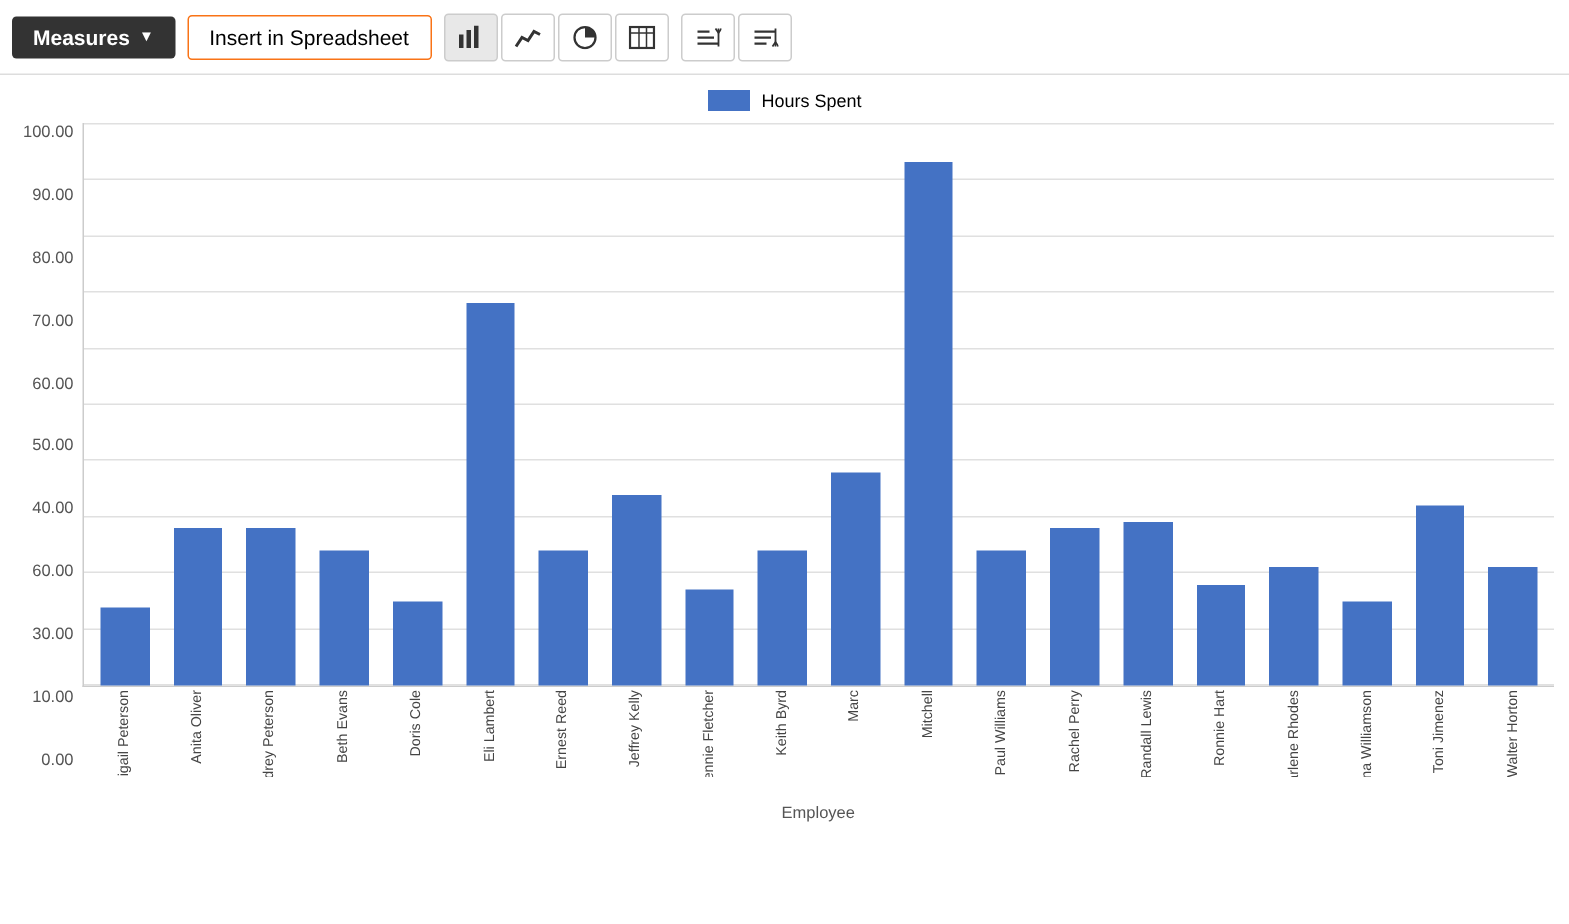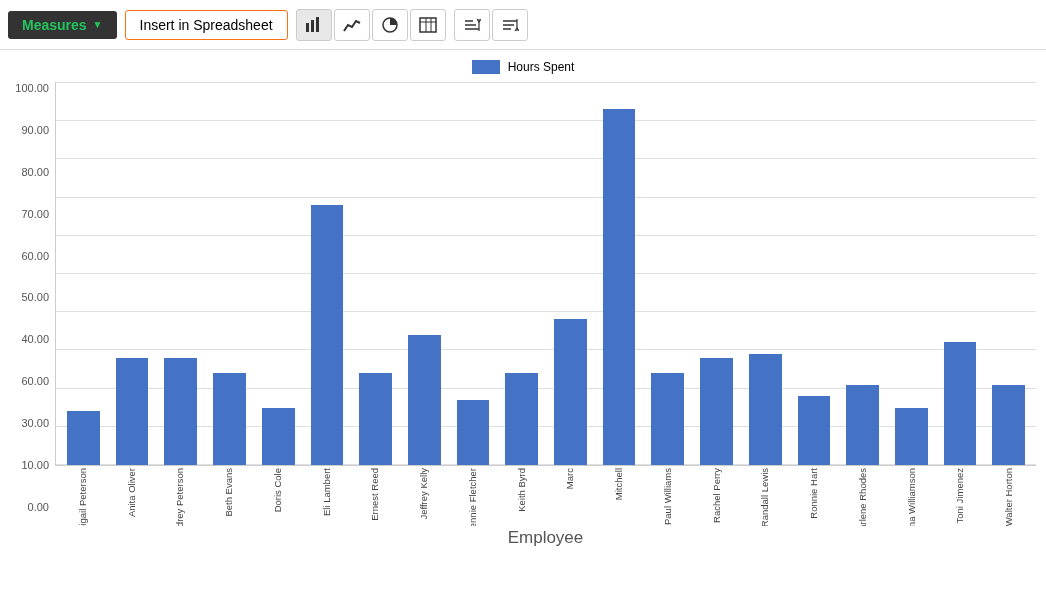--- a/index.html
+++ b/index.html
@@ -9,21 +9,21 @@
     .toolbar {
       display: flex;
       align-items: center;
       padding: 6px 8px;
       border-bottom: 1px solid #ddd;
       gap: 8px;
       height: 50px;
     }
     .measures-btn {
       background: #333;
-      color: #22c55e;
+      color: #ffffff;
       border: none;
       padding: 6px 14px;
       font-size: 14px;
       font-weight: bold;
       cursor: pointer;
       display: flex;
       align-items: center;
       gap: 6px;
       border-radius: 3px;
     }
@@ -157,23 +157,23 @@
       font-size: 9.5px;
       color: #444;
       writing-mode: vertical-rl;
       transform: rotate(180deg);
       text-align: left;
       white-space: nowrap;
       margin-top: 2px;
     }
     .x-axis-title {
       text-align: center;
-      font-size: 17px;
+      font-size: 11px;
       color: #555;
-      margin-top: 2px;
+      margin-top: 18px;
     }
   </style>
 </head>
 <body>
 
 <div class="toolbar">
   <button class="measures-btn">
     <span>Measures</span>
     <span class="arrow">▼</span>
   </button>

